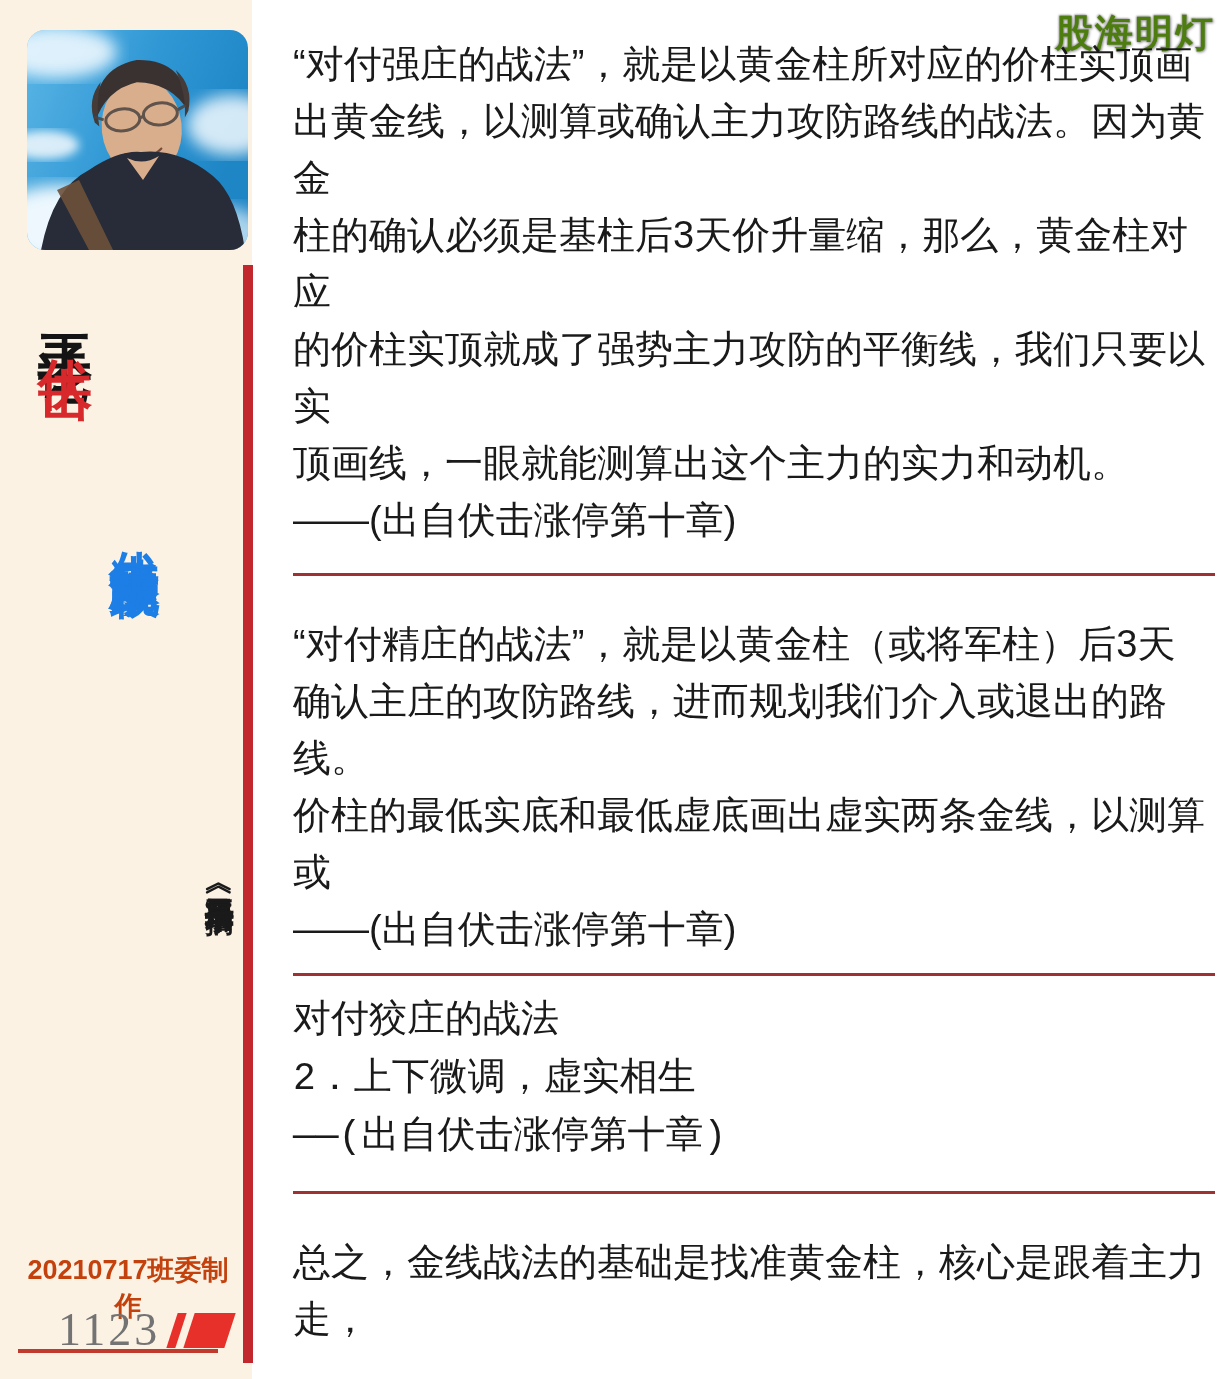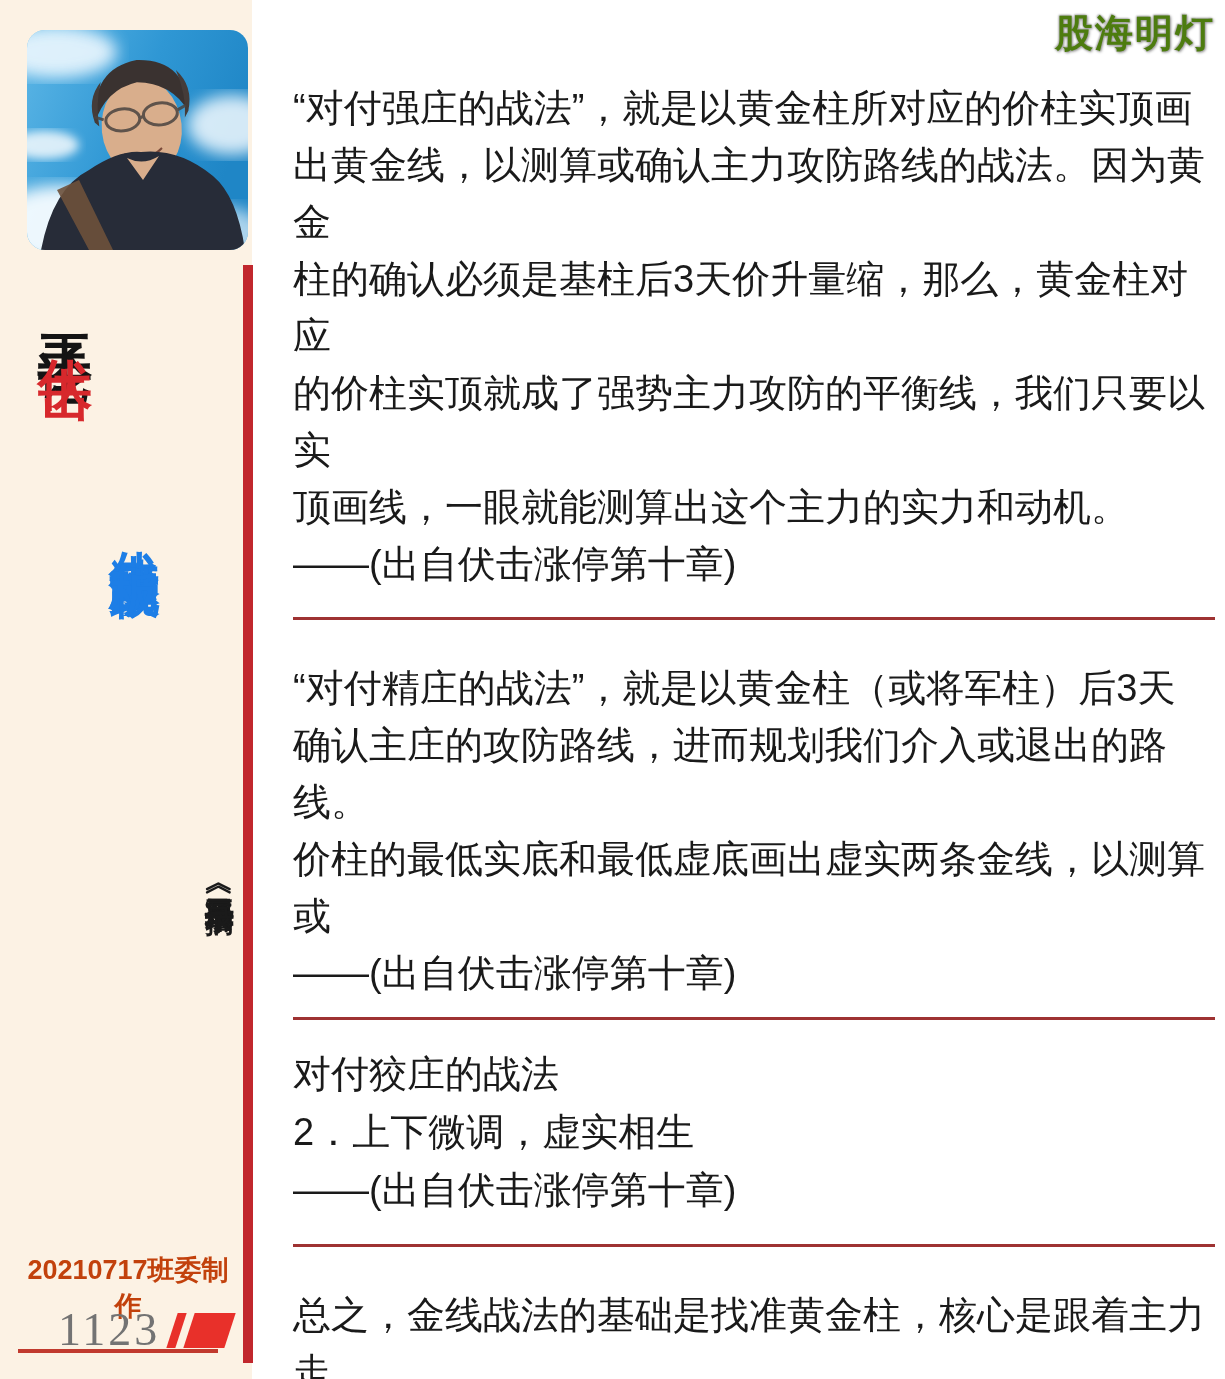--- a/index.html
+++ b/index.html
@@ -28,23 +28,23 @@
 
   
   .watermark { position:absolute; right:10px; top:8px; font-size:38px; font-weight:bold;
                letter-spacing:2px; color:#4d7c0f;
                text-shadow:0 0 2px #9a9a9a, 1px 1px 3px #8f8f8f, -1px -1px 2px #c8c8c8; }
 
   
   .content { position:absolute; left:252px; top:0; width:973px; padding:0 10px 0 41px;
              color:#1a1a1a; font-size:38px; line-height:57px; font-weight:500; }
   .section { }
-  .s1 { margin-top:80px; }
+  .s1 { margin-top:36px; }
   .s2 { margin-top:40px; }
-  .s3 { margin-top:25px; line-height:58px; }
+  .s3 { margin-top:16px; line-height:58px;font-family:Liberation Mono, monospace; }
   .s4 { margin-top:40px; }
   .divider { border:none; border-top:3px solid #9e3232; }
   .d1 { margin-top:24px; }
   .d2 { margin-top:15px; }
   .d3 { margin-top:25px; }
   .attr { text-align:left; padding-right:62px; }
 </style>
 </head>
 <body>
 

